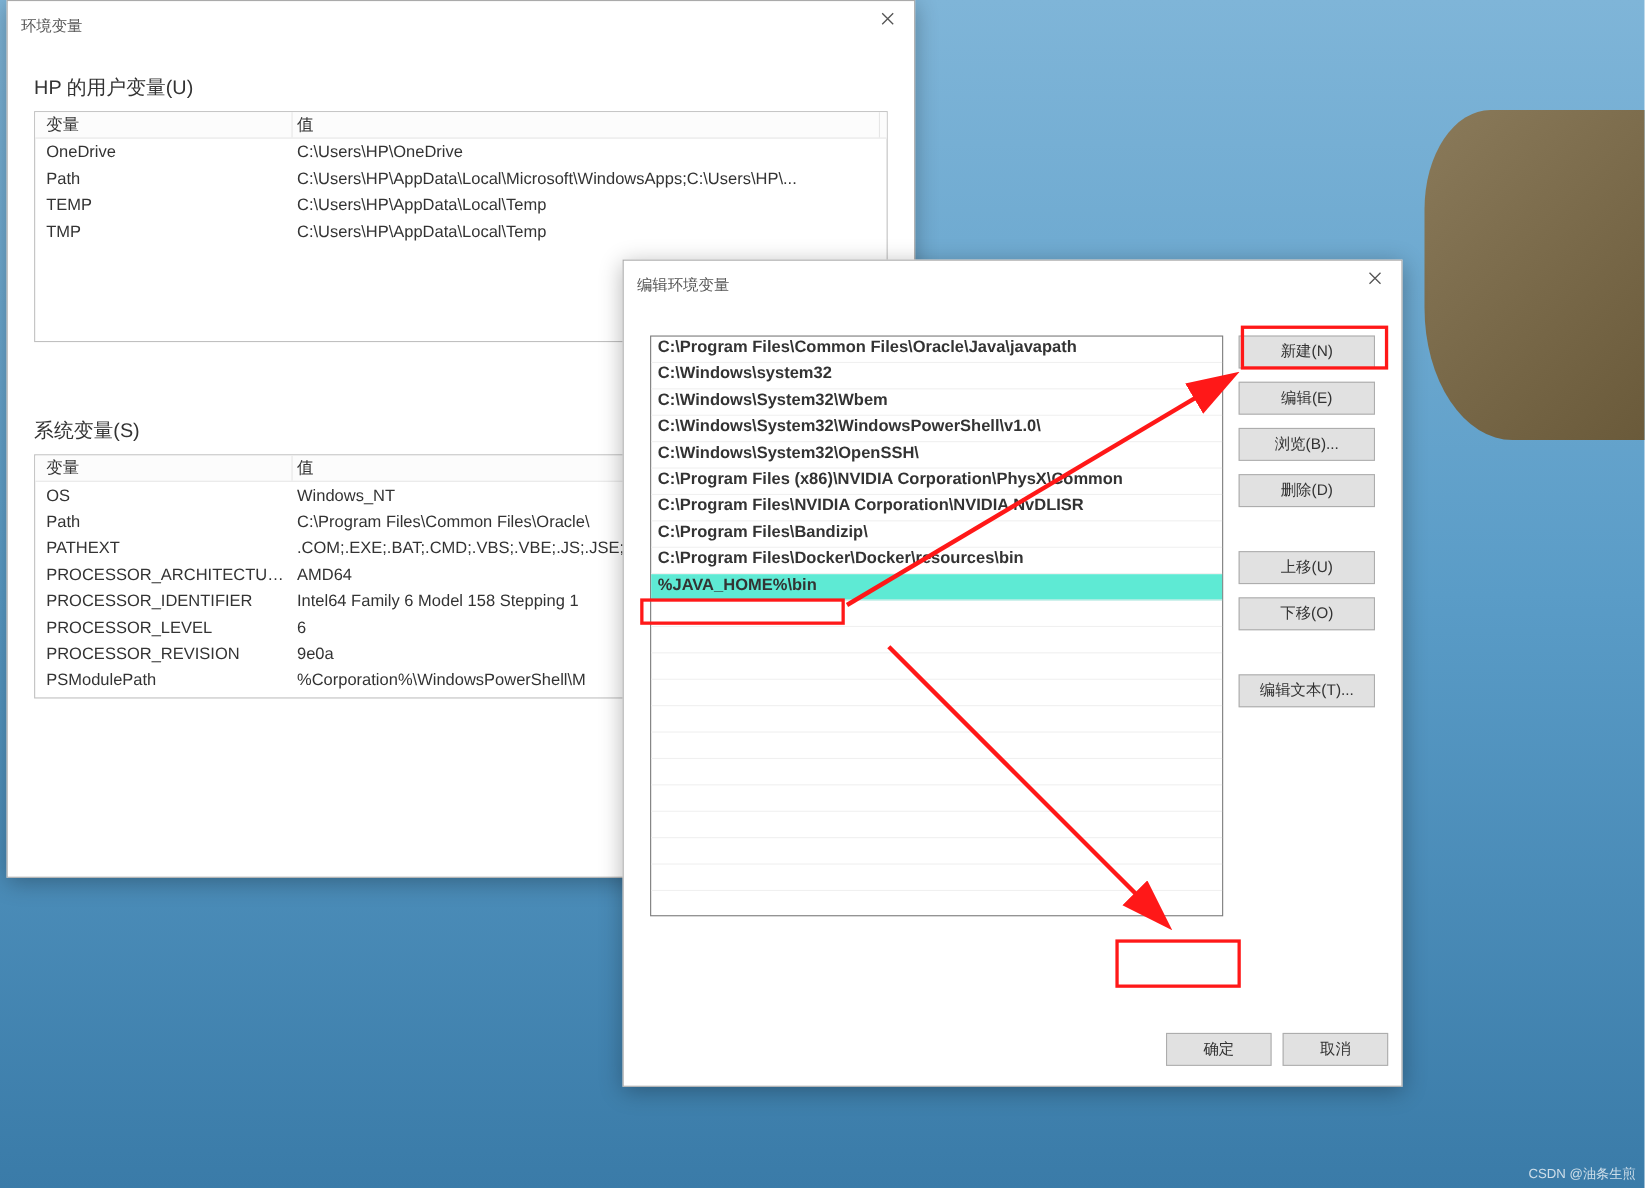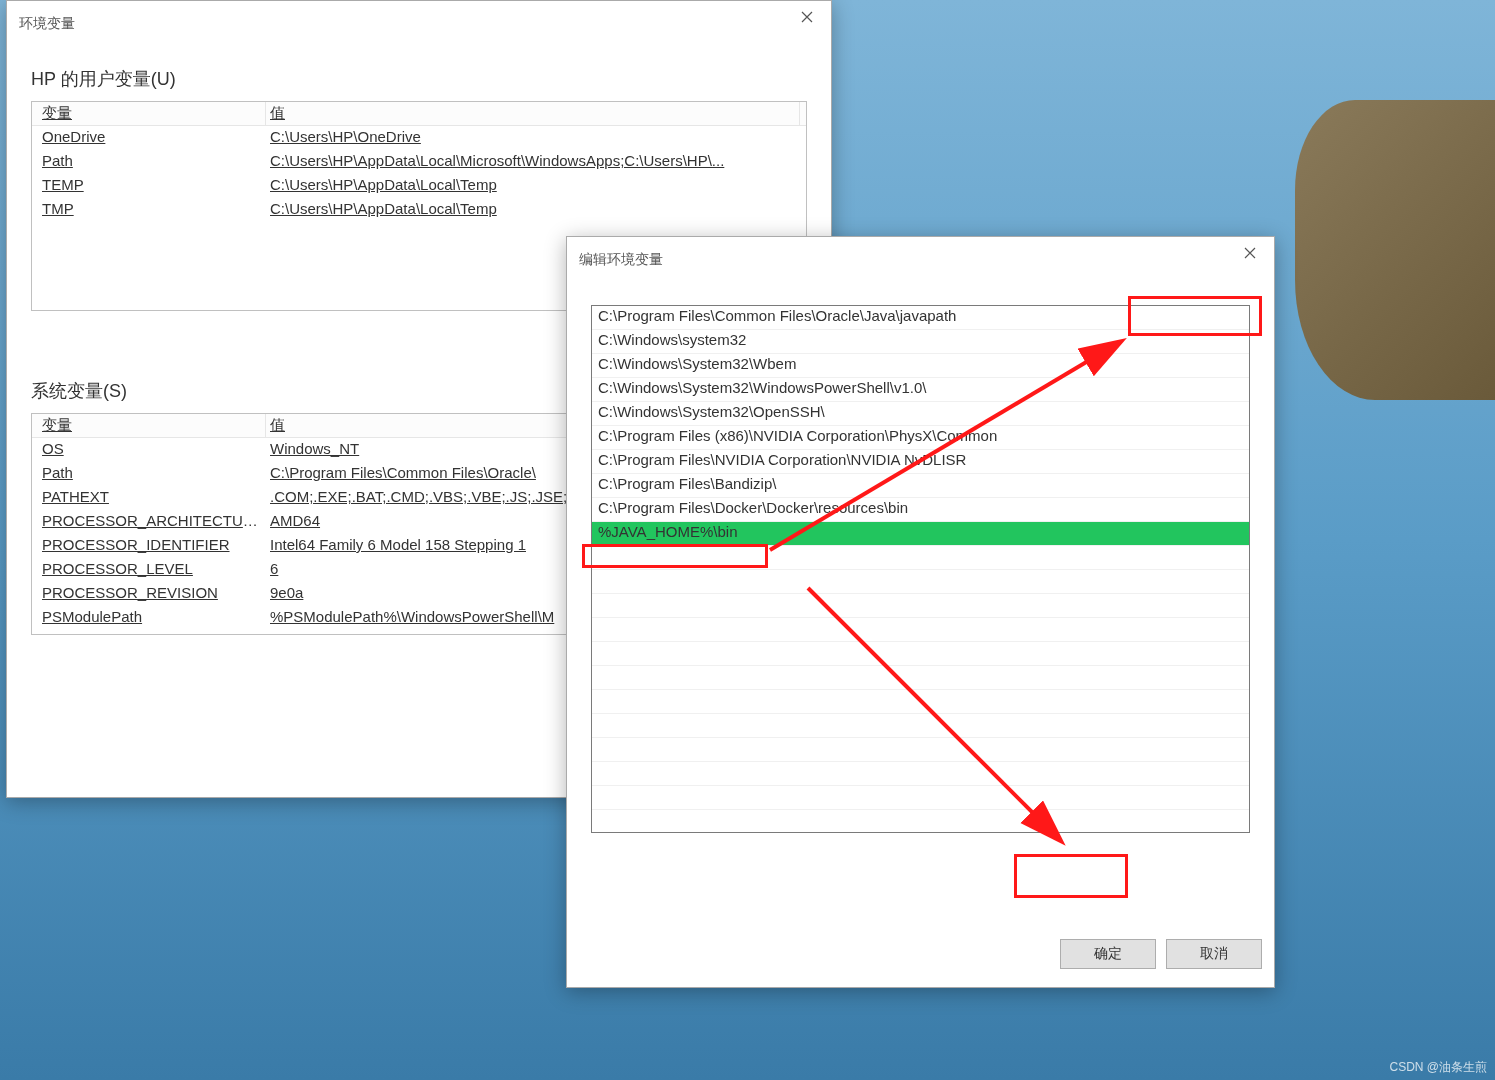--- a/index.html
+++ b/index.html
@@ -68,24 +68,23 @@
       background: #fff;
       width: 100%;
     }
     
     .userlist { height: 210px; }
     .syslist { height: 222px; overflow: hidden; }
     
     .row {
       display: flex;
       min-height: 24px;
-      align-items: flex-start;
+      align-items: center;
       font-size: 15px;
       padding: 0 6px;
-      text-decoration: underline;
     }
     .row.header {
       background: #fcfcfc;
       color: #333;
       border-bottom: 1px solid #e6e6e6;
     }
     .row.header .cell { border-right: 1px solid #e6e6e6; }
     .cell1 { width: 228px; flex-shrink: 0; padding: 2px 4px; white-space: nowrap; overflow: hidden; text-overflow: ellipsis;}
     .cell2 { flex: 1; padding: 2px 4px; white-space: nowrap; overflow: hidden; text-overflow: ellipsis; }
     
@@ -135,22 +134,23 @@
       background: #fff;
       height: 528px;
     }
     .pathlist .prow {
       height: 24px;
       padding: 1px 6px;
       font-size: 15px;
       border-bottom: 1px solid #f0f0f0;
       white-space: nowrap;
       overflow: hidden;
-    }
-    .prow.selected { background: #22c55e; }
+      font-weight: bold;
+    }
+    .prow.selected { background: #5eead4; }
     .side-btns {
       width: 124px;
       display: flex;
       flex-direction: column;
     }
     .side-btns button { width: 124px; margin-bottom: 12px; }
     .side-gap { height: 28px; }
     
     
     .red-box {
@@ -249,21 +249,21 @@
           <div class="row">
             <div class="cell1">PROCESSOR_LEVEL</div>
             <div class="cell2">6</div>
           </div>
           <div class="row">
             <div class="cell1">PROCESSOR_REVISION</div>
             <div class="cell2">9e0a</div>
           </div>
           <div class="row">
             <div class="cell1">PSModulePath</div>
-            <div class="cell2">%PSModulePath%\WindowsPowerShell\M</div>
+            <div class="cell2">%Corporation%\WindowsPowerShell\M</div>
           </div>
         </div>
     </div>
     <div class="btn-row">
       <button class="win-btn">新建(W)...</button>
       <button class="win-btn" style="width:10px;min-width:0;overflow:hidden"></button>
     </div>
 
     <div class="btn-row" style="margin-top:50px">
       <button class="win-btn" style="width:10px;min-width:0;overflow:hidden"></button>
@@ -297,20 +297,31 @@
         <div class="prow"></div>
         <div class="prow"></div>
         <div class="prow"></div>
         <div class="prow"></div>
         <div class="prow"></div>
         <div class="prow"></div>
         <div class="prow"></div>
         <div class="prow"></div>
         <div class="prow"></div>
       </div>
+    <div class="side-btns">
+      <button class="win-btn">新建(N)</button>
+      <button class="win-btn">编辑(E)</button>
+      <button class="win-btn">浏览(B)...</button>
+      <button class="win-btn">删除(D)</button>
+      <div class="side-gap"></div>
+      <button class="win-btn">上移(U)</button>
+      <button class="win-btn">下移(O)</button>
+      <div class="side-gap"></div>
+      <button class="win-btn">编辑文本(T)...</button>
+    </div>
   </div>
   <div class="btn-row" style="position:absolute;right:12px;bottom:18px;">
     <button class="win-btn">确定</button>
     <button class="win-btn">取消</button>
   </div>
 </div>
 
 <div id="rb1" class="red-box"></div>
 <div id="rb2" class="red-box"></div>
 <div id="rb3" class="red-box"></div>

